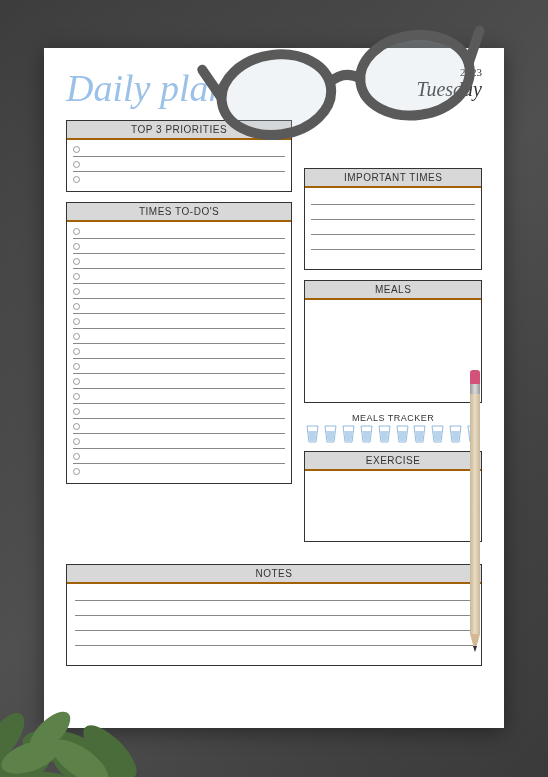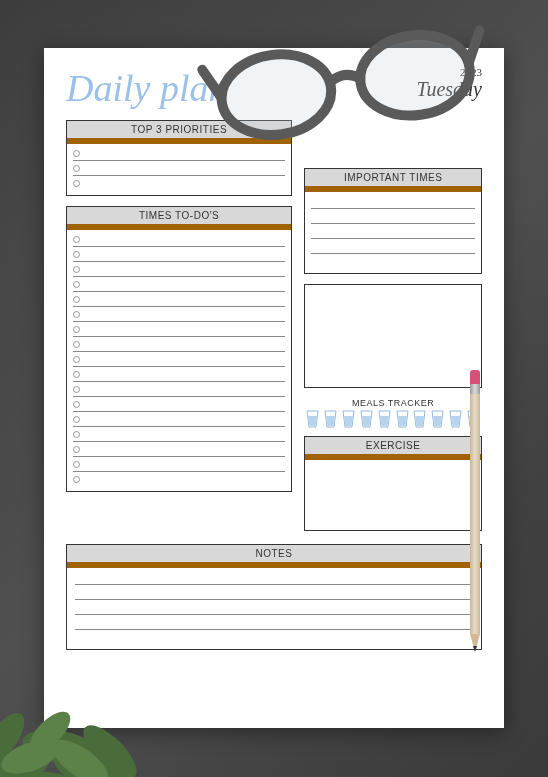--- a/index.html
+++ b/index.html
@@ -57,21 +57,21 @@
 }
 .left-col { width: 56%; }
 .right-col { width: 44%; margin-top: 48px; }
 .box {
   border: 1px solid #333;
   margin-bottom: 10px;
   background: #fff;
 }
 .box-header {
   background: #d8d8d8;
-  border-bottom: 6px solid #a16207;
+  border-bottom: 2px solid #a16207;
   text-align: center;
   font-size: 10px;
   font-weight: normal;
   letter-spacing: 0.5px;
   padding: 3px 0;
   color: #333;
 }
 .lines {
   padding: 2px 6px 4px 6px;
 }
@@ -115,21 +115,21 @@
   width: 13px;
   height: 18px;
   position: relative;
 }
 .glass svg { width: 100%; height: 100%; }
 .exercise-body {
   height: 70px;
 }
 .notes-box {
   border: 1px solid #333;
-  margin-top: 3px;
+  margin-top: 12px;
 }
 .notes-lines {
   padding: 2px 8px 4px 8px;
 }
 .notes-line {
   border-bottom: 1px solid #888;
   height: 15px;
 }
 .notes-line:last-child { border-bottom: none; }
 
@@ -283,20 +283,21 @@
         <div class="box-header">IMPORTANT TIMES</div>
         <div class="lines" id="important-lines">
             <div class="line-plain"></div>
             <div class="line-plain"></div>
             <div class="line-plain"></div>
             <div class="line-plain"></div>
             <div class="line-plain"></div>
           </div>
       </div>
       <div class="box">
+        <div class="box-header">MEALS</div>
         <div class="meals-body"></div>
       </div>
       <div>
         <div class="water-label">MEALS TRACKER</div>
         <div class="water-glasses" id="water-glasses">
             <div class="glass"><svg viewBox="0 0 13 18">
                 <path d="M1 1 L12 1 L10 17 L3 17 Z" fill="none" stroke="#7aa8d4" stroke-width="0.8"></path>
                 <path d="M2 6 L11 6 L9.5 16 L3.5 16 Z" fill="#b8d4ed"></path>
               </svg></div>
             <div class="glass"><svg viewBox="0 0 13 18">

